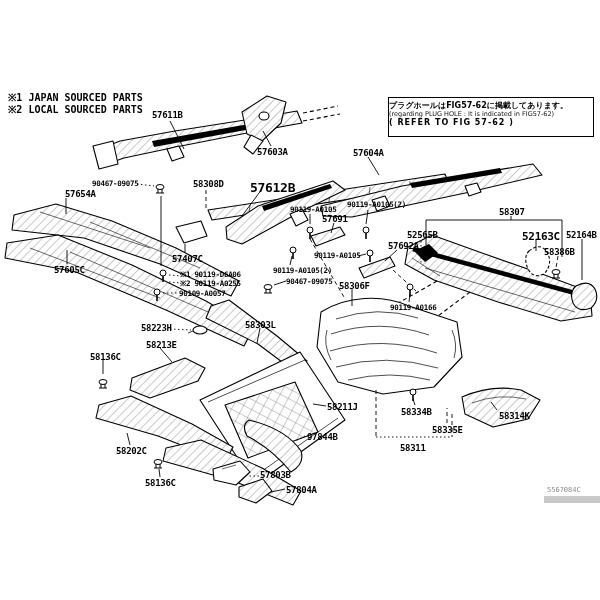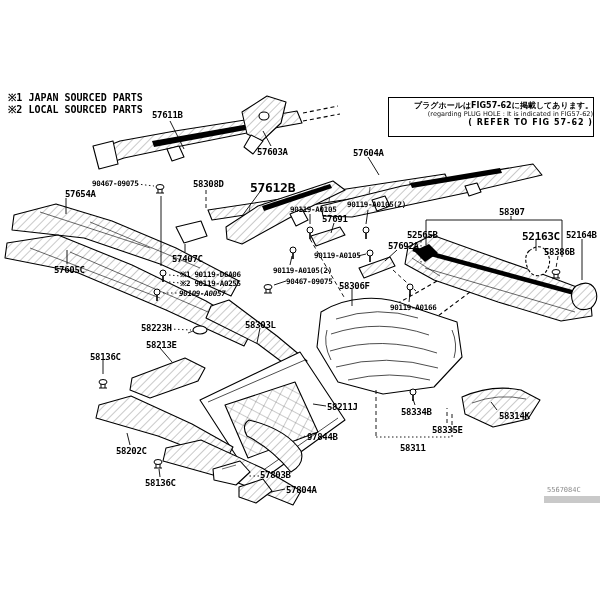--- a/index.html
+++ b/index.html
@@ -4,21 +4,21 @@
 <style>
   html,body{margin:0;padding:0;background:#fff;}
   .stage{position:relative;width:600px;height:600px;background:#ffffff;overflow:hidden;
          font-family:"DejaVu Sans Mono",monospace;}
   .stage svg{position:absolute;left:0;top:0;}
   .plabel{position:absolute;font-weight:bold;color:#000;white-space:nowrap;
           letter-spacing:-0.3px;font-family:"DejaVu Sans Mono",monospace;}
   .legend{position:absolute;left:8px;top:92px;font-size:10px;font-weight:bold;
           line-height:12px;color:#000;}
   .notebox{position:absolute;left:388px;top:97px;width:204px;height:38px;
-           border:1.5px solid #000;text-align:right;background:#fff;
+           border:1.5px solid #000;text-align:left;background:#fff;
            font-family:"DejaVu Sans",sans-serif;}
   .nb-jp{font-size:8px;font-weight:bold;margin-top:3px;line-height:9px;}
   .nb-en{font-size:6.5px;line-height:8px;color:#111;}
   .nb-ref{font-size:8px;font-weight:bold;line-height:10px;letter-spacing:1px;}
   .footer-code{position:absolute;left:547px;top:486px;font-size:7px;color:#8c8c8c;}
   .footer-bar{position:absolute;left:544px;top:496px;width:56px;height:7px;background:#c9c9c9;}
 </style>
 </head>
 <body>
 
@@ -232,21 +232,21 @@
       <div class="plabel" style="left: 90px; top: 352px; font-size: 9px;">58136C</div>
       <div class="plabel" style="left: 327px; top: 402px; font-size: 9px;">58211J</div>
       <div class="plabel" style="left: 307px; top: 432px; font-size: 9px;">97844B</div>
       <div class="plabel" style="left: 116px; top: 446px; font-size: 9px;">58202C</div>
       <div class="plabel" style="left: 145px; top: 478px; font-size: 9px;">58136C</div>
       <div class="plabel" style="left: 260px; top: 470px; font-size: 9px;">57803B</div>
       <div class="plabel" style="left: 286px; top: 485px; font-size: 9px;">57804A</div>
       <div class="plabel" style="left: 172px; top: 254px; font-size: 9px;">57407C</div>
       <div class="plabel" style="left: 180px; top: 269px; font-size: 7.5px;">※1 90119-D6A06</div>
       <div class="plabel" style="left: 180px; top: 278px; font-size: 7.5px;">※2 90119-A0255</div>
-      <div class="plabel" style="left: 179px; top: 289px; font-size: 7.5px; font-style: italic;">90109-A0057</div>
+      <div class="plabel" style="left: 179px; top: 289px; font-size: 7.5px;">90109-A0057</div>
       <div class="plabel" style="left: 53px; top: 189px; font-size: 9px; margin-left: 12px;">57654A</div>
       <div class="plabel" style="left: 54px; top: 265px; font-size: 9px;">57605C</div>
     </div>
 
   <div class="footer-code">5567084C</div>
   <div class="footer-bar"></div>
 
 </div>
 
 </body></html>

